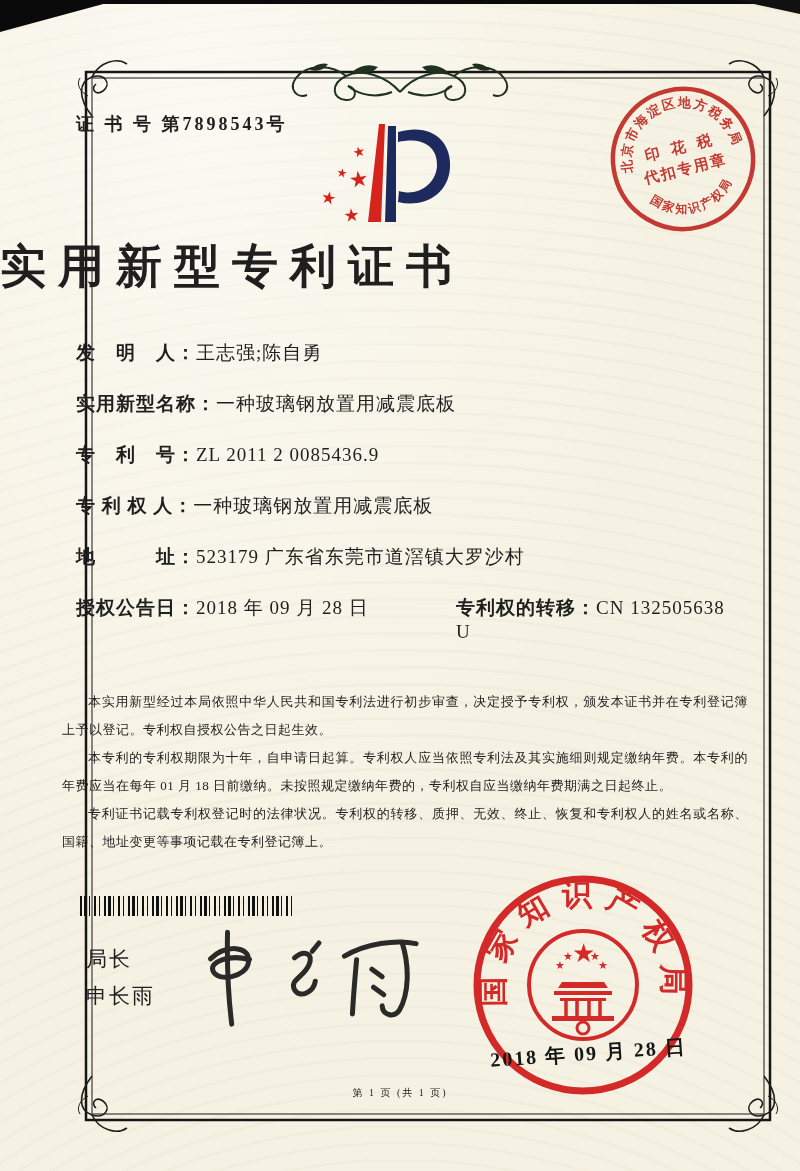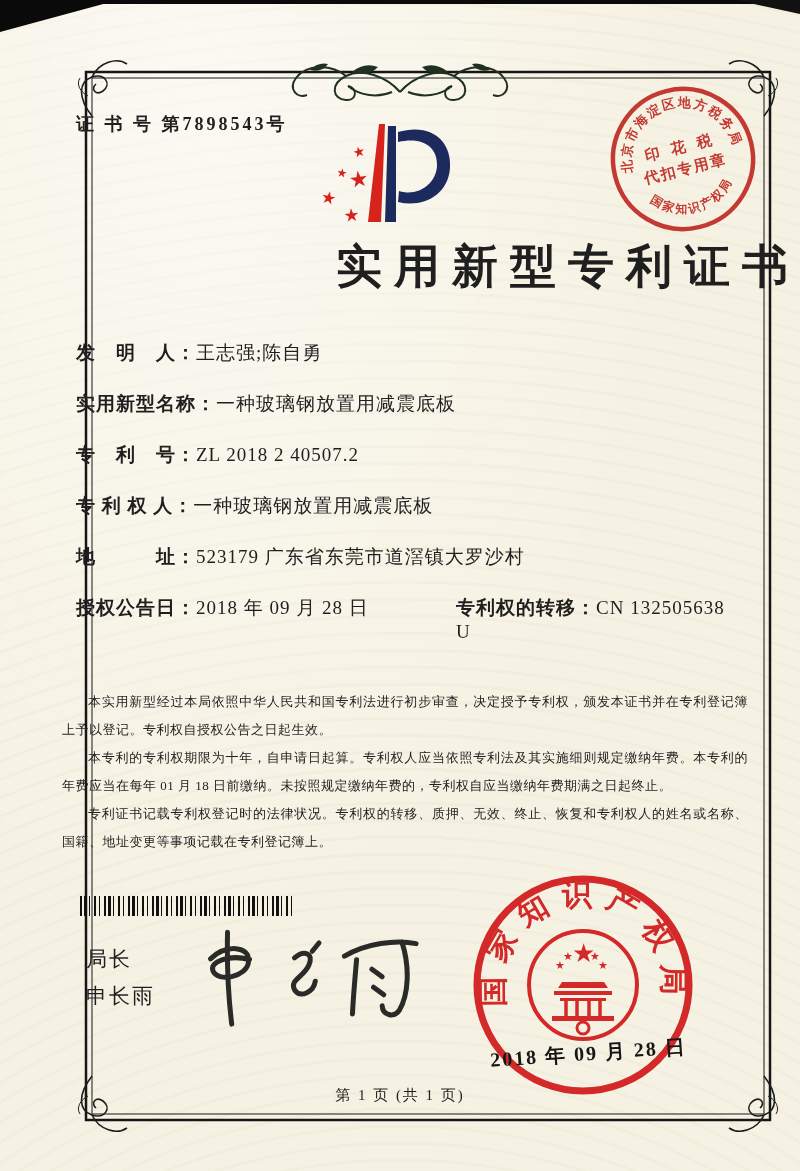--- a/index.html
+++ b/index.html
@@ -15,21 +15,21 @@
   .abs{position:absolute;}
   
   .photo-top-bar{top:0;left:0;width:800px;height:4px;background:#0a0a0a;}
   .photo-wedge-left{top:0;left:0;width:0;height:0;border-top:32px solid #0a0a0a;border-right:118px solid transparent;}
   .photo-wedge-right{top:0;right:0;width:0;height:0;border-top:14px solid #111;border-left:64px solid transparent;}
 
   .cert-number{top:112px;left:76px;font-size:18px;letter-spacing:3px;font-weight:bold;}
 
   .frame-svg{top:0;left:0;}
 
-  .title{top:236px;left:0;width:800px;text-align:right;font-size:46px;font-weight:bold;letter-spacing:12px;}
+  .title{top:236px;left:0;width:800px;text-align:left;font-size:46px;font-weight:bold;letter-spacing:12px;}
 
   .fields{top:340px;left:76px;width:660px;}
   .field-row{height:26px;margin-bottom:25px;font-size:19px;letter-spacing:1px;position:relative;}
   .field-label{font-weight:bold;}
   .grant-right{position:absolute;left:380px;top:0;}
 
   .paragraphs{top:688px;left:62px;width:686px;font-size:13px;line-height:28px;text-align:justify;}
   .paragraphs p{margin:0;text-indent:2em;letter-spacing:.5px;}
 
   .barcode{top:896px;left:80px;width:214px;height:20px;
@@ -43,21 +43,21 @@
 
   .signer-title{top:945px;left:86px;font-size:21px;letter-spacing:2px;}
   .signer-name{top:982px;left:86px;font-size:21px;letter-spacing:2px;}
   .signature-svg{top:915px;left:195px;transform:rotate(-2deg);}
 
   .seal-svg{top:870px;left:468px;opacity:.95;}
   .seal-date{top:1040px;left:490px;font-size:20px;font-weight:bold;letter-spacing:2px;transform:rotate(-4deg);color:#161616;}
 
   .tax-stamp-svg{top:84px;left:608px;transform:rotate(-14deg);opacity:.92;}
 
-  .footer{top:1086px;left:0;width:800px;text-align:center;font-size:15px;letter-spacing:2px;}
+  .footer{top:1086px;left:0;width:800px;text-align:center;font-size:10px;letter-spacing:2px;}
 
   svg text{font-family:"Liberation Serif","DejaVu Serif",serif;}
 </style>
 </head>
 <body>
 
 <div>
 
   <div class="abs photo-top-bar"></div>
   <div class="abs photo-wedge-left"></div>
@@ -122,21 +122,21 @@
   <div class="abs title">实用新型专利证书</div>
 
   <div class="abs fields">
     <div class="field-row">
       <span class="field-label">发　明　人：</span><span class="field-value">王志强;陈自勇</span>
     </div>
     <div class="field-row">
       <span class="field-label">实用新型名称：</span><span class="field-value">一种玻璃钢放置用减震底板</span>
     </div>
     <div class="field-row">
-      <span class="field-label">专　利　号：</span><span class="field-value">ZL 2018 2 40507.2</span>
+      <span class="field-label">专　利　号：</span><span class="field-value">ZL 2011 2 0085436.9</span>
     </div>
     <div class="field-row">
       <span class="field-label">专 利 权 人：</span><span class="field-value">一种玻璃钢放置用减震底板</span>
     </div>
     <div class="field-row">
       <span class="field-label">地　　　址：</span><span class="field-value">523179 广东省东莞市道滘镇大罗沙村</span>
     </div>
     <div class="field-row">
       <span class="field-label">授权公告日：</span><span class="field-value">2018 年 09 月 28 日</span>
       <span class="grant-right">

